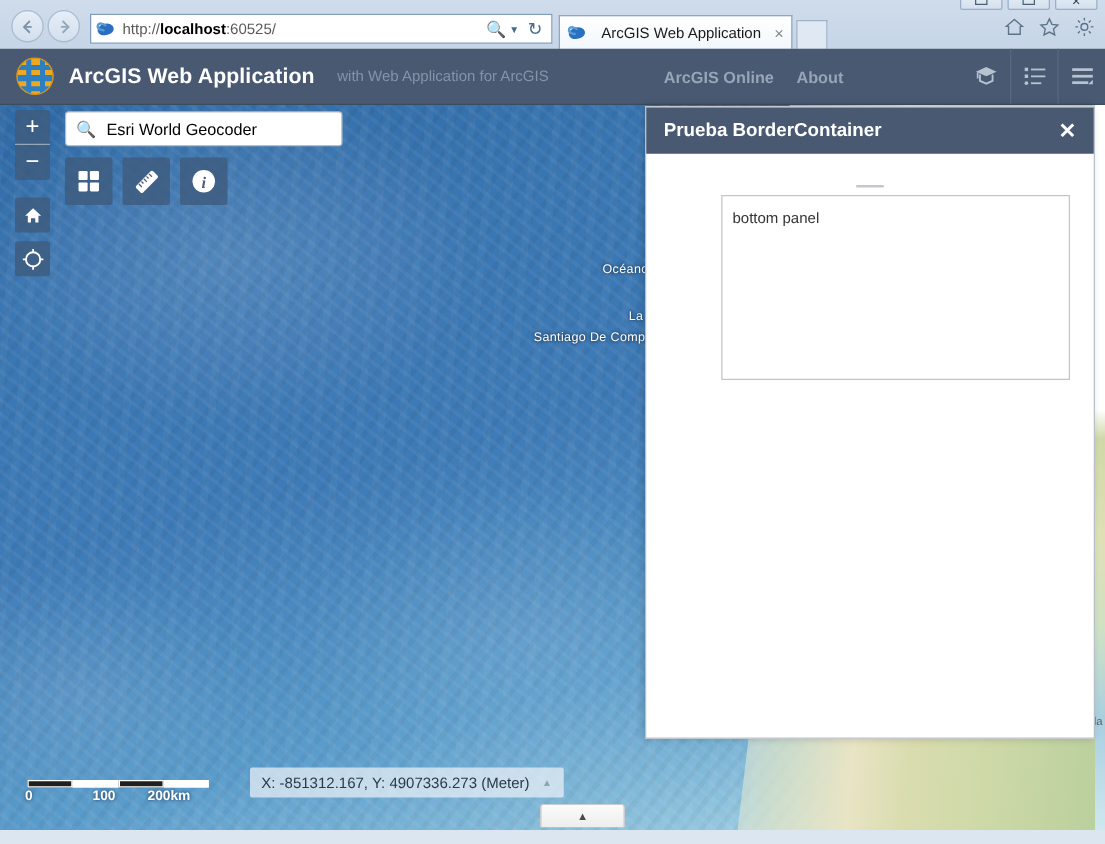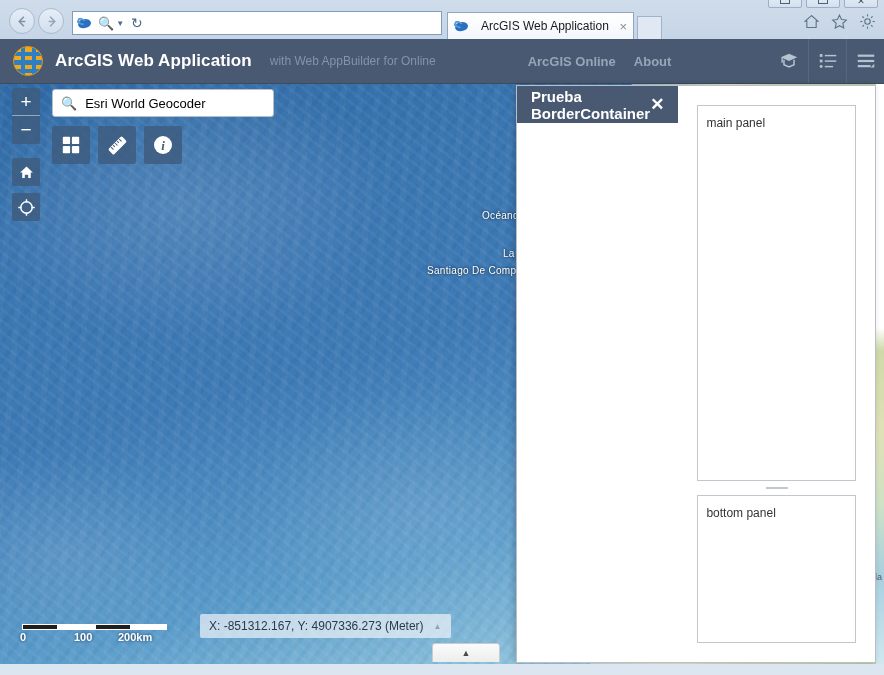--- a/index.html
+++ b/index.html
@@ -210,43 +210,43 @@
   .attr-toggle {
     position: absolute; left: 432px; bottom: 2px; width: 68px; height: 19px;
     background: linear-gradient(to bottom,#fbfbfb,#eceded);
     border: 1px solid #c9ccce; border-bottom: none; border-radius: 3px 3px 0 0;
     display: flex; align-items: center; justify-content: center;
     color: #4a4a4a; font-size: 9px;
   }
 
   
   .side-panel {
-    position: absolute; left: 516px; top: 85px; width: 360px; height: 578px;
+    position: absolute; left: 516px; top: 85px; width: 360px; height: 506px;
     background: #ffffff; border: 1px solid #b9bfc6;
     box-shadow: -2px 0 6px rgba(0,0,0,.18);
-    display: flex; flex-direction: row;
+    display: flex; flex-direction: column;
   }
   .panel-header {
     height: 37px; background: #485971; display: flex; align-items: center;
     padding: 0 14px; flex: 0 0 37px;
   }
   .panel-title { color: #fff; font-size: 15px; font-weight: bold; flex: 1; }
   .panel-close { color: #fff; font-size: 17px; font-weight: bold; line-height: 1; }
   .panel-body { flex: 1; padding: 19px; display: flex; flex-direction: column; }
   .sub-panel {
     border: 1px solid #c2c6ca; background: #fff; padding: 10px 8px;
     font-size: 12px; color: #333;
   }
   .sub-panel.main { flex: 1 1 auto; }
   .splitter {
     height: 14px; flex: 0 0 14px; display: flex;
     align-items: center; justify-content: center;
   }
   .splitter .grip { width: 22px; height: 2px; background: #c4c8cc; }
-  .sub-panel.bottom { flex: 0 0 148px; }
+  .sub-panel.bottom { flex: 0 0 148px; margin-left: 41px; }
 
   
   .right-sliver {
     position: absolute; left: 876px; top: 84px; width: 8px; height: 580px;
     background: linear-gradient(to bottom,
       #ffffff 0%, #ffffff 42%, #cfd9a8 46%, #dfe0b6 60%,
       #cfe2c4 72%, #a8cfe0 85%, #cfe8ef 100%);
   }
   .sliver-label {
     position: absolute; right: 2px; top: 572px; font-size: 9px; color: #5a5a5a;
@@ -286,20 +286,21 @@
       <path d="M6.5 3 L11.5 8 L6.5 13" fill="none" stroke="#93a7bb" stroke-width="1.6"></path>
       <path d="M5 8 L11.5 8" stroke="#93a7bb" stroke-width="1.6"></path>
     </svg>
   </div>
 
   <div class="addressbar">
     <span class="ie-logo">
       <span class="e"></span>
         <span class="swirl"></span>
     </span>
+    <span class="url"><span>http://</span><b>localhost</b><span>:60525/</span></span>
     <span class="ab-search">🔍</span>
     <span class="ab-caret">▼</span>
     <span class="ab-refresh">↻</span>
   </div>
 
   <div class="tab">
     <span class="ie-logo">
       <span class="e"></span>
         <span class="swirl"></span>
     </span>
@@ -339,21 +340,21 @@
 
 <div class="app-header">
   <div class="globe">
     <span class="band b1"></span>
       <span class="band b2"></span>
       <span class="band b3"></span>
     <span class="band v1"></span>
       <span class="band v2"></span>
   </div>
   <div class="app-title">ArcGIS Web Application</div>
-  <div class="app-sub">with Web AppBuilder for Online</div>
+  <div class="app-sub">with Web Application for ArcGIS</div>
   <div class="hdr-links">
     <a class="hdr-link">ArcGIS Online</a>
     <a class="hdr-link">About</a>
   </div>
   <div class="hdr-tools">
     <div class="hdr-tool nb">
       <svg width="22" height="22" viewBox="0 0 24 24">
         <path d="M3 8 L12 4 L21 8 L12 12 Z" fill="#b8c3d2"></path>
         <path d="M6.5 10.5 L6.5 16 L12 18.5 L17.5 16 L17.5 10.5" fill="none" stroke="#b8c3d2" stroke-width="1.6"></path>
         <path d="M4.5 8.8 L4.5 14" stroke="#b8c3d2" stroke-width="1.5"></path>
@@ -478,23 +479,20 @@
 
 <div class="right-sliver"></div>
 <div class="sliver-label">Melilla</div>
 
 <div class="side-panel">
   <div class="panel-header">
     <div class="panel-title">Prueba BorderContainer</div>
     <div class="panel-close">✕</div>
   </div>
   <div class="panel-body">
-    <div class="sub-panel main">
-      <span>main panel</span>
-    </div>
     <div class="splitter">
       <span class="grip"></span>
     </div>
     <div class="sub-panel bottom">
       <span>bottom panel</span>
     </div>
   </div>
 </div>
 
 <div class="bottom-strip"></div>

